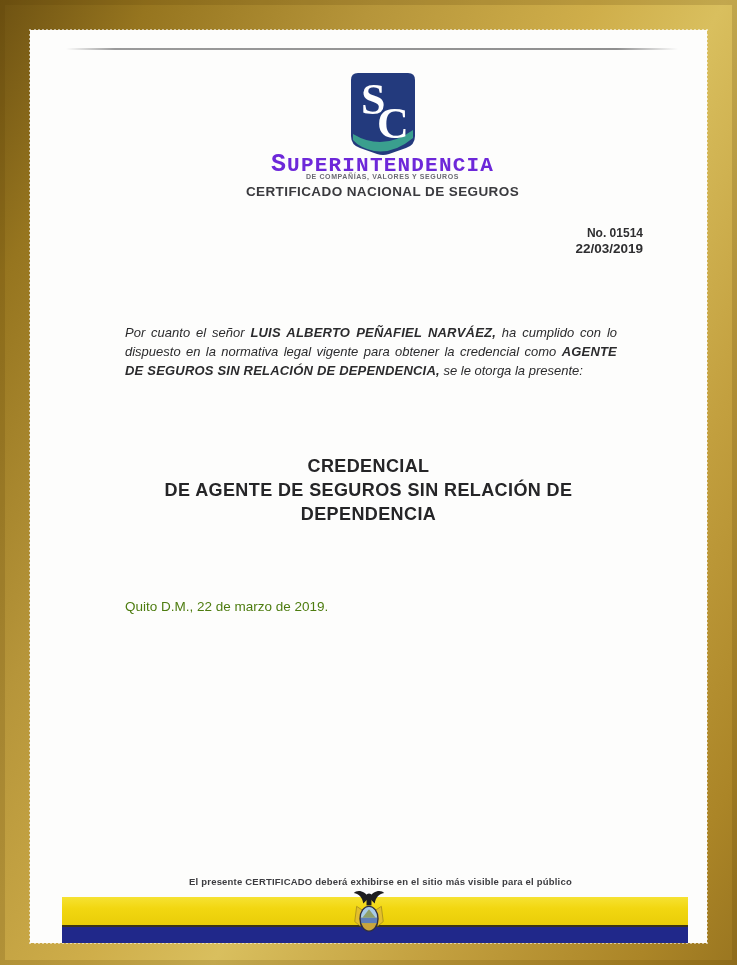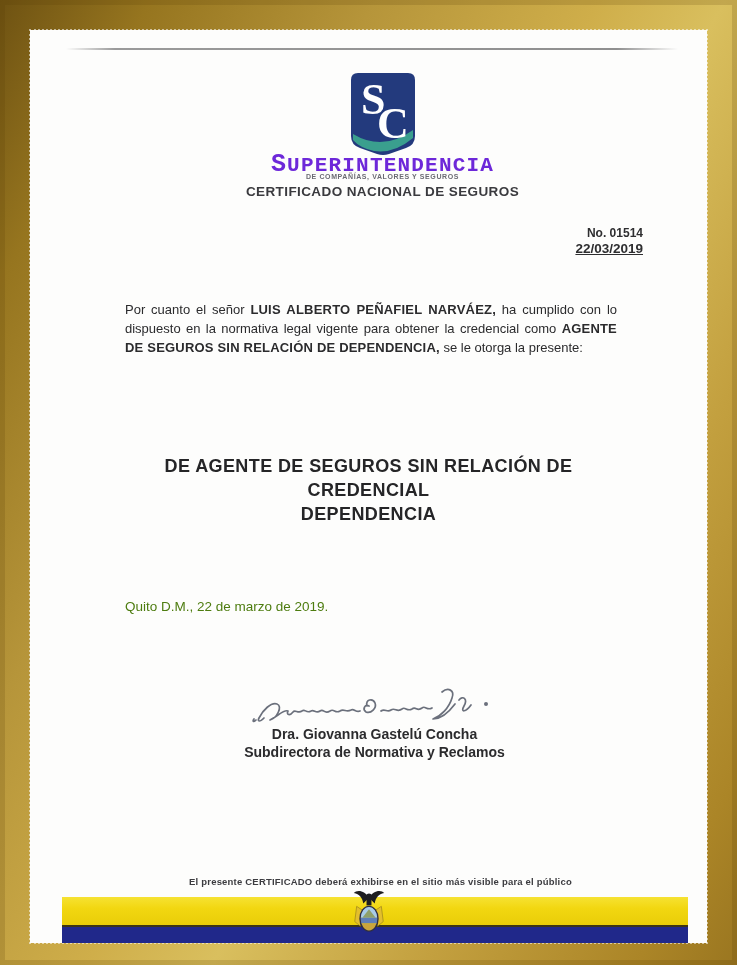--- a/index.html
+++ b/index.html
@@ -32,24 +32,24 @@
   .org-subtitle{
     position:absolute;top:143px;width:100%;
     font-size:7px;letter-spacing:0.6px;color:#6a6a72;font-weight:600;
   }
   .department{
     position:absolute;top:154px;width:100%;
     font-size:13.5px;font-weight:bold;letter-spacing:0.4px;color:#3a3a3e;
   }
   .number-block{position:absolute;top:196px;right:64px;text-align:right;line-height:1.25;}
   .credential-number{font-size:12px;font-weight:bold;}
-  .credential-date{font-size:13.5px;font-weight:bold;text-decoration:underline;}
+  .credential-date{font-size:13.5px;font-weight:bold;}
   .body-par{
-    position:absolute;top:257px;left:95px;width:492px;
-    font-size:13px;line-height:19px;text-align:justify;color:#2b2b2d;
+    position:absolute;top:280px;left:95px;width:492px;
+    font-size:13px;line-height:19px;text-align:justify;color:#2b2b2d;font-style:italic;
   }
   .body-par b{letter-spacing:0.2px;}
   .doc-title{
     position:absolute;top:424px;left:0;width:100%;text-align:center;
     font-size:18px;font-weight:bold;line-height:24px;letter-spacing:0.4px;color:#252527;
   }
   .place-date{position:absolute;top:569px;left:95px;font-size:13.5px;color:#4d7c0f;}
   .signature-block{position:absolute;top:648px;left:0;width:100%;text-align:center;transform:translateX(6px);}
   .signature-svg{display:block;margin:0 auto;width:250px;height:52px;}
   .signer-name{font-size:14px;font-weight:bold;margin-top:-4px;color:#2b2b2d;}
@@ -84,42 +84,27 @@
     </div>
 
     <div class="number-block">
       <div class="credential-number">No. 01514</div>
       <div class="credential-date">22/03/2019</div>
     </div>
 
     <p class="body-par"><span>Por cuanto el señor </span><b>LUIS ALBERTO PEÑAFIEL NARVÁEZ,</b><span> ha cumplido con lo dispuesto en la normativa legal vigente para obtener la credencial como </span><b>AGENTE DE SEGUROS SIN RELACIÓN DE DEPENDENCIA,</b><span> se le otorga la presente:</span></p>
 
     <div class="doc-title">
+      <div>CREDENCIAL</div>
       <div>DE AGENTE DE SEGUROS SIN RELACIÓN DE</div>
-      <div>CREDENCIAL</div>
       <div>DEPENDENCIA</div>
     </div>
 
     <div class="place-date">Quito D.M., 22 de marzo de 2019.</div>
 
-    <div class="signature-block">
-      <svg class="signature-svg" viewBox="0 0 250 52" xmlns="http://www.w3.org/2000/svg">
-        <g stroke="#6b707c" stroke-width="1.7" fill="none" stroke-linecap="round" stroke-linejoin="round">
-          <path d="M6,42 C4,44 2,44 4,41"></path>
-          <path d="M14,40 C10,44 7,44 9,40 C13,32 21,24 27,26 C33,28 27,40 20,42 C28,38 34,31 38,33 C36,37 40,38 43,34 C45,31 48,36 52,33 C55,30 56,36 61,33 C64,31 66,36 70,33 C74,30 74,37 80,33 C84,30 85,36 90,33 C94,30 96,35 101,32 C104,30 106,35 110,33"></path>
-          <path d="M119,28 C115,26 112,31 116,34 C121,36 127,30 125,25 C123,20 115,21 117,28"></path>
-          <path d="M131,33 C135,30 137,35 141,32 C145,29 147,35 152,31 C155,28 157,34 162,31 C166,28 167,34 172,30 C175,27 177,33 182,30"></path>
-          <path d="M192,14 C198,9 205,12 202,20 C199,30 191,38 183,41 C191,41 199,34 205,26"></path>
-          <path d="M209,22 C213,17 218,21 214,28 C210,35 216,34 221,27"></path>
-        </g>
-        <circle cx="236" cy="26" r="2" fill="#6b707c"></circle>
-      </svg>
-      <div class="signer-name">Dra. Giovanna Gastelú Concha</div>
-      <div class="signer-title">Subdirectora de Normativa y Reclamos</div>
-    </div>
 
     <div class="footer-note">El presente CERTIFICADO deberá exhibirse en el sitio más visible para el público</div>
 
     <div class="band">
       <div class="band-yellow"></div>
       <div class="band-blue"></div>
     </div>
 
     <svg class="emblem" viewBox="0 0 40 52" xmlns="http://www.w3.org/2000/svg">
       <defs>

